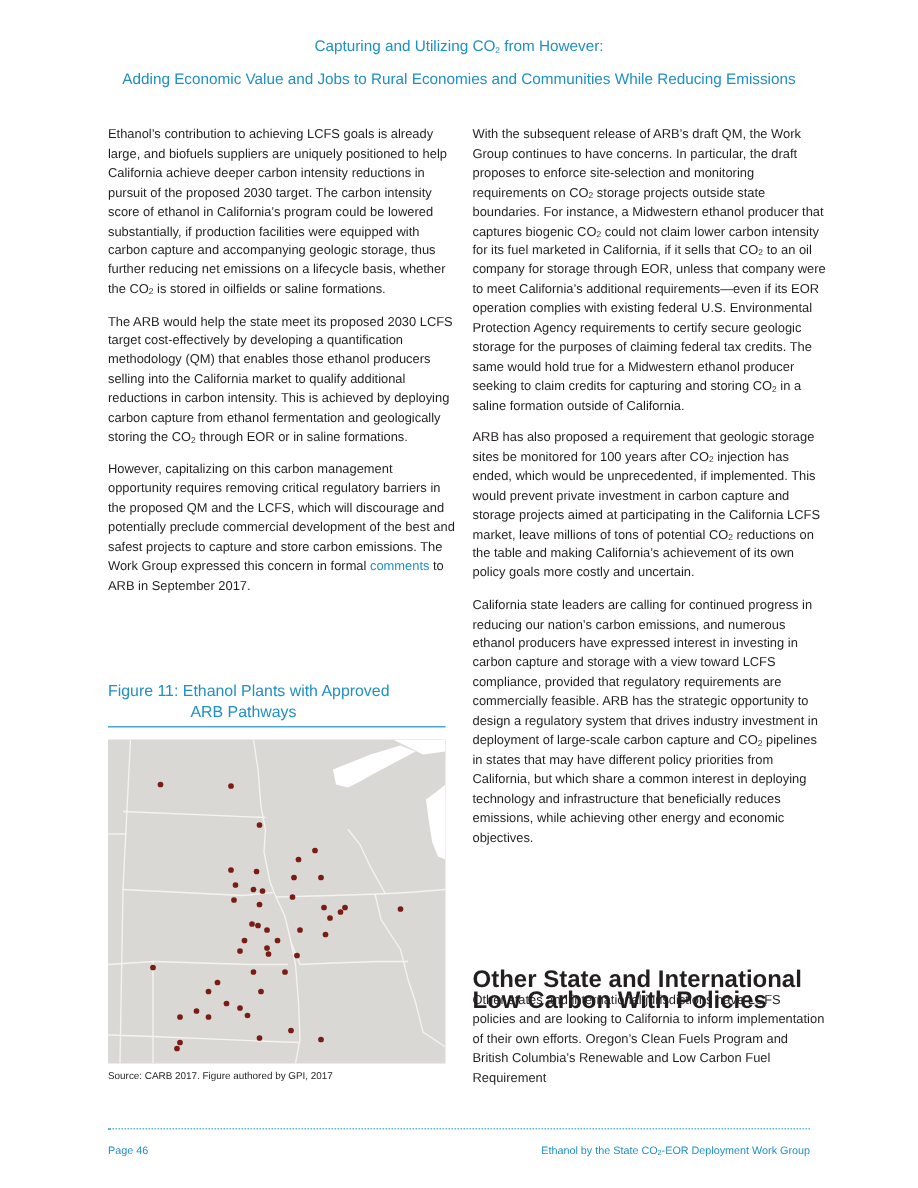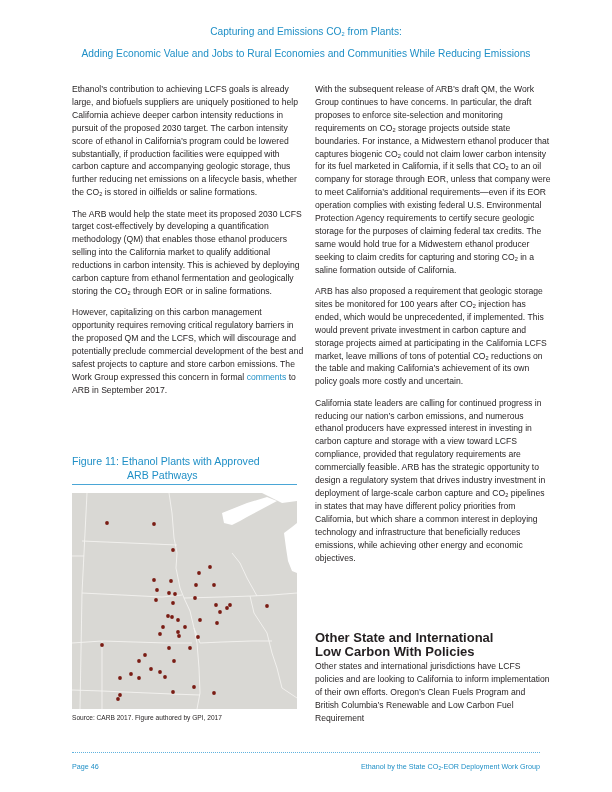--- a/index.html
+++ b/index.html
@@ -15,33 +15,33 @@
   .colR { left: 315px; top: 83px; width: 236px; }
   sub { font-size: 5.6px; vertical-align: -1px; line-height: 0; }
   a.link { color: #1f8fc6; text-decoration: none; margin-top: 36px; }
   .fig-title { position: absolute; left: 72px; top: 455px; width: 226px; color: #1f8fc6;
                font-weight: normal; font-size: 10.6px; line-height: 13.5px; }
   .fig-title .l2 { padding-left: 55px; display: block; }
   .fig-rule { position: absolute; left: 72px; top: 484px; width: 225px; height: 1px; background: #4aa6d6; }
   .map { position: absolute; left: 72px; top: 493px; width: 225px; height: 216px; background: #d9d8d4; overflow: hidden; }
   .map svg { position: absolute; left: 0; top: 0; }
   .source { position: absolute; left: 72px; top: 714px; font-size: 6.6px; color: #231f20; }
-  .h2 { position: absolute; left: 315px; top: 631px; width: 236px; font-weight: bold;
-        font-size: 13px; line-height: 13.5px; color: #231f20; }
+  .h2 { position: absolute; left: 315px; top: 647px; width: 236px; font-weight: bold;
+        font-size: 16px; line-height: 13.5px; color: #231f20; }
   .colR2 { left: 315px; top: 660px; width: 236px; }
   .foot-rule { position: absolute; left: 72px; top: 752px; width: 468px; height: 0;
                border-top: 1px dotted #5fb2de; }
   .foot-left { position: absolute; left: 72px; top: 762px; font-size: 7.2px; color: #1f8fc6; }
   .foot-right { position: absolute; right: 72px; top: 762px; font-size: 7.2px; color: #1f8fc6; }
   .foot-right sub { font-size: 4.8px; }
 </style>
 </head>
 <body>
 
-<div class="hdr hdr1"><span>Capturing and Emissions CO</span><sub>2</sub><span> from Plants:</span></div>
+<div class="hdr hdr1"><span>Capturing and Utilizing CO</span><sub>2</sub><span> from However:</span></div>
 <div class="hdr hdr2">Adding Economic Value and Jobs to Rural Economies and Communities While Reducing Emissions</div>
 
 <div class="col colL">
   <p><span>Ethanol’s contribution to achieving LCFS goals is already large, and biofuels suppliers are uniquely positioned to help California achieve deeper carbon intensity reductions in pursuit of the proposed 2030 target. The carbon intensity score of ethanol in California’s program could be lowered substantially, if production facilities were equipped with carbon capture and accompanying geologic storage, thus further reducing net emissions on a lifecycle basis, whether the CO</span><sub>2</sub><span> is stored in oilfields or saline formations.</span></p>
   <p><span>The ARB would help the state meet its proposed 2030 LCFS target cost-effectively by developing a quantification methodology (QM) that enables those ethanol producers selling into the California market to qualify additional reductions in carbon intensity. This is achieved by deploying carbon capture from ethanol fermentation and geologically storing the CO</span><sub>2</sub><span> through EOR or in saline formations.</span></p>
   <p><span>However, capitalizing on this carbon management opportunity requires removing critical regulatory barriers in the proposed QM and the LCFS, which will discourage and potentially preclude commercial development of the best and safest projects to capture and store carbon emissions. The Work Group expressed this concern in formal </span><a class="link">comments</a><span> to ARB in September 2017.</span></p>
 </div>
 
 <div class="fig-title">
   <span>Figure 11: Ethanol Plants with Approved</span>

